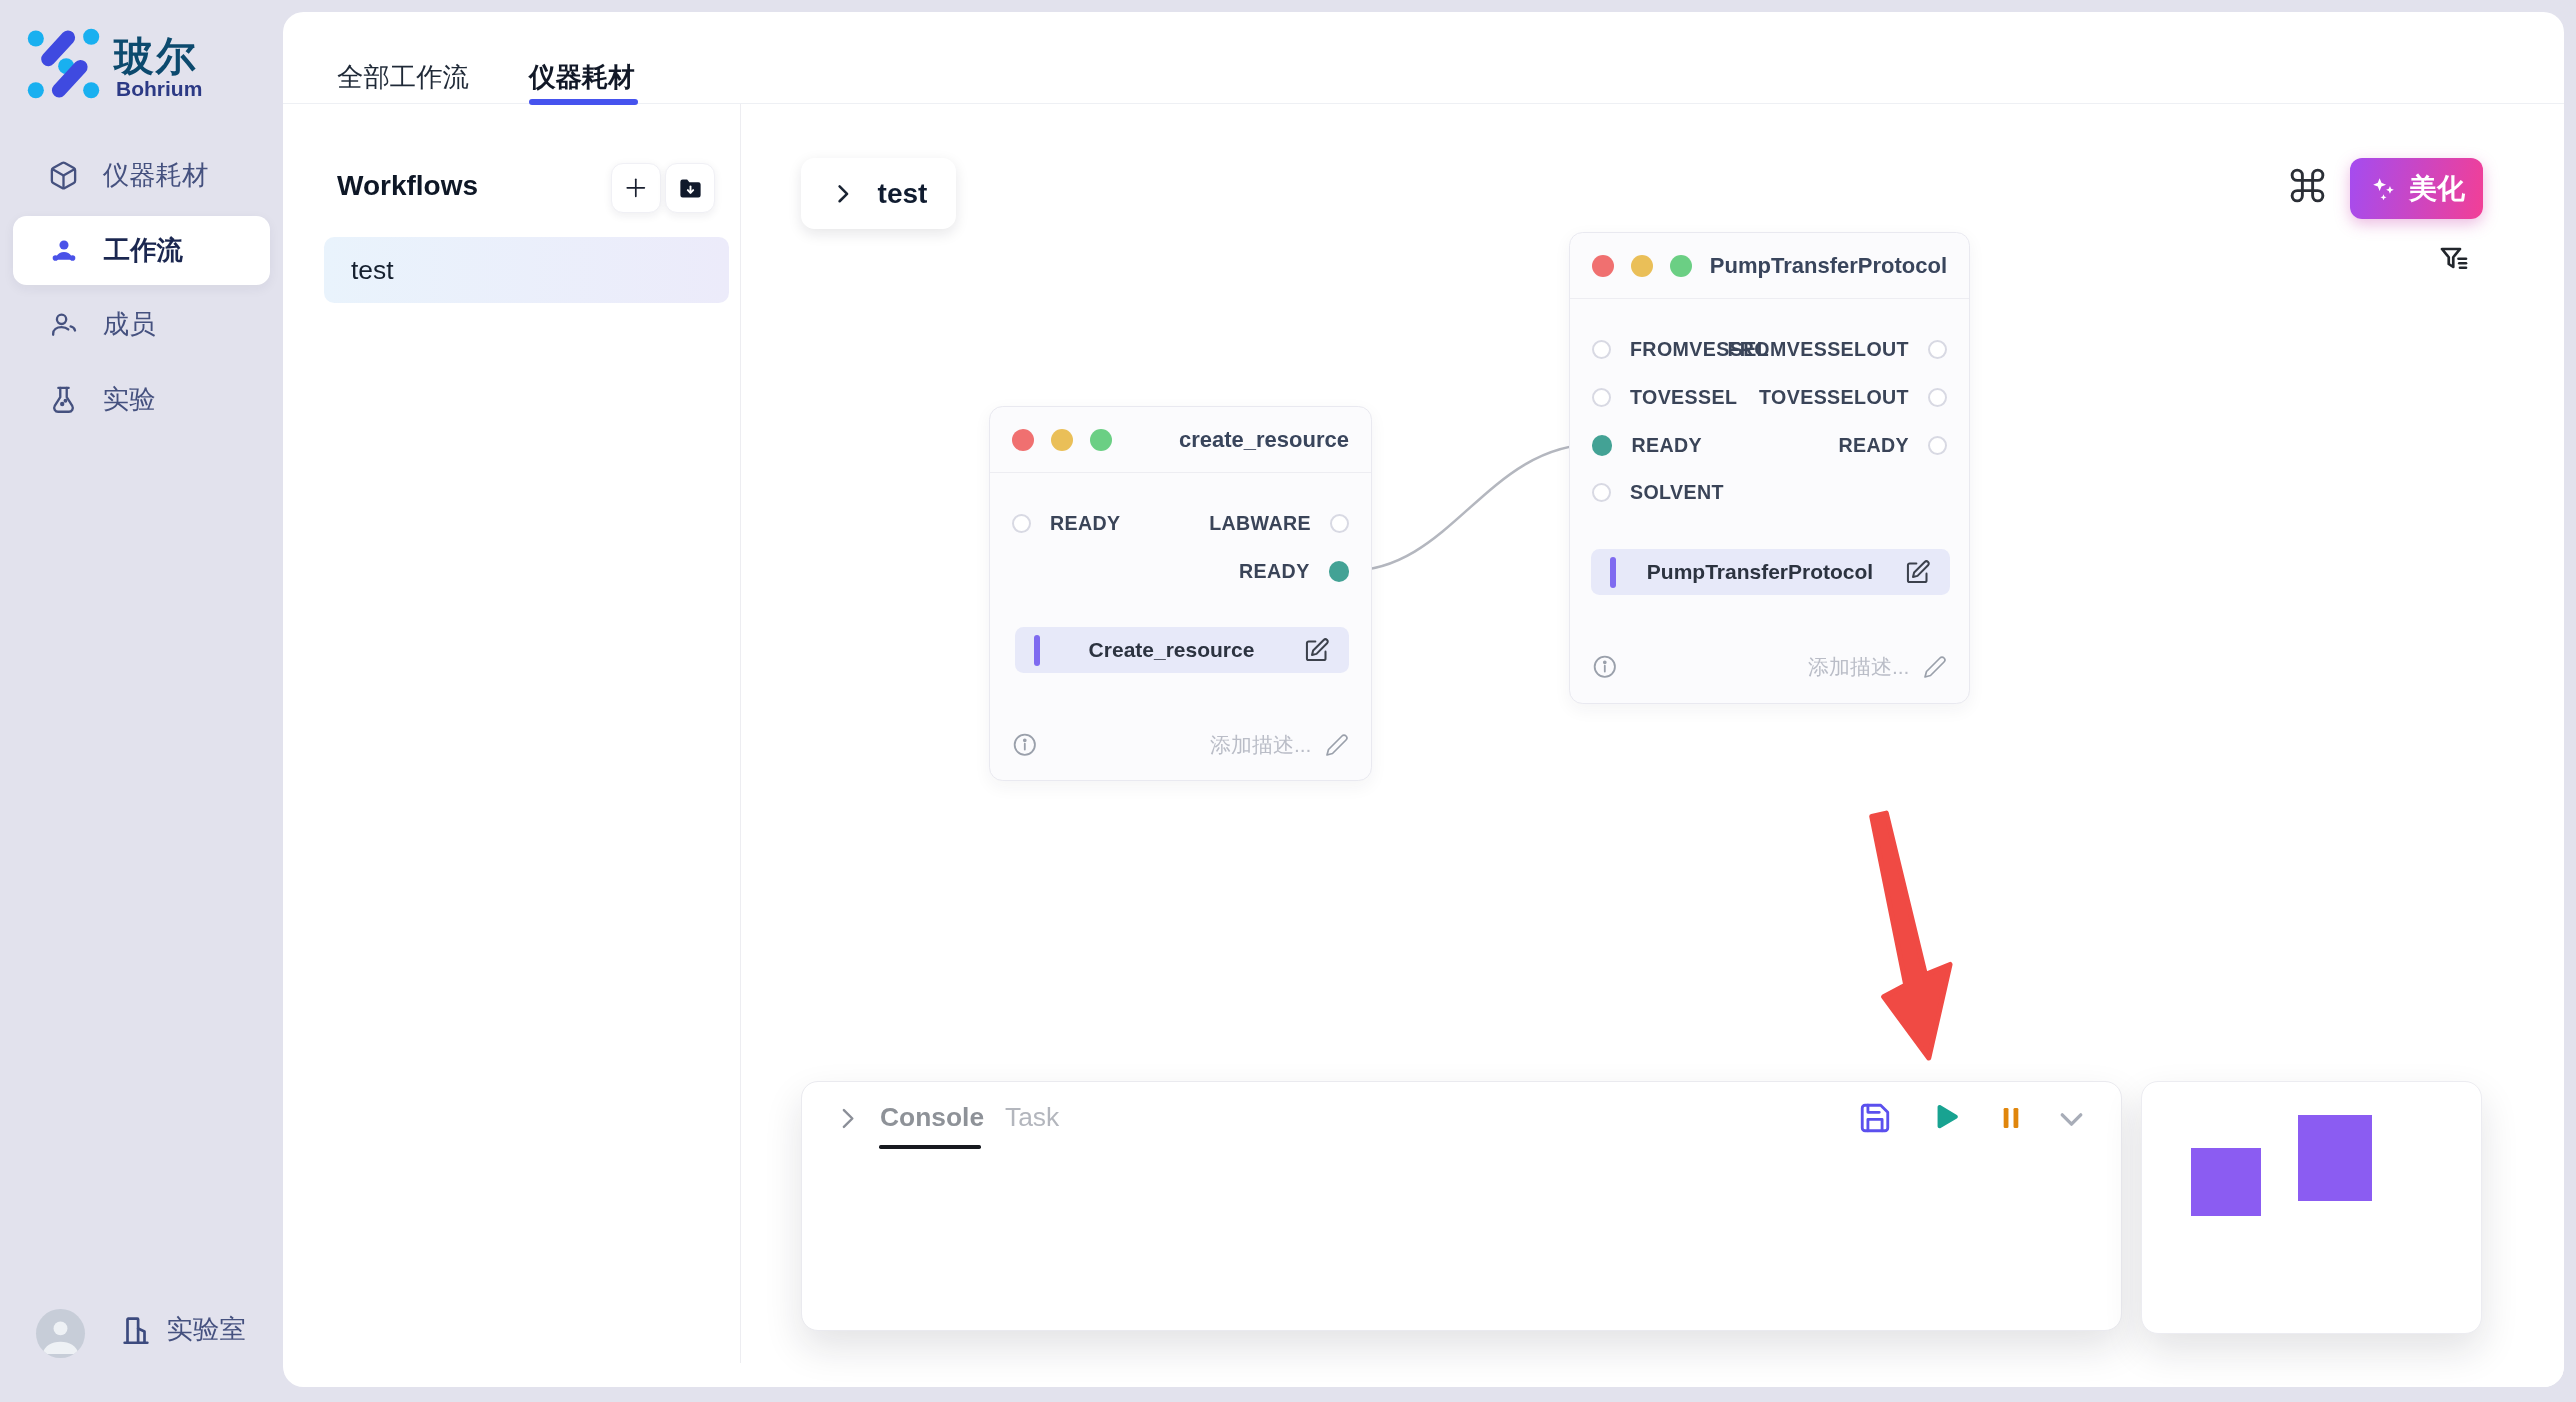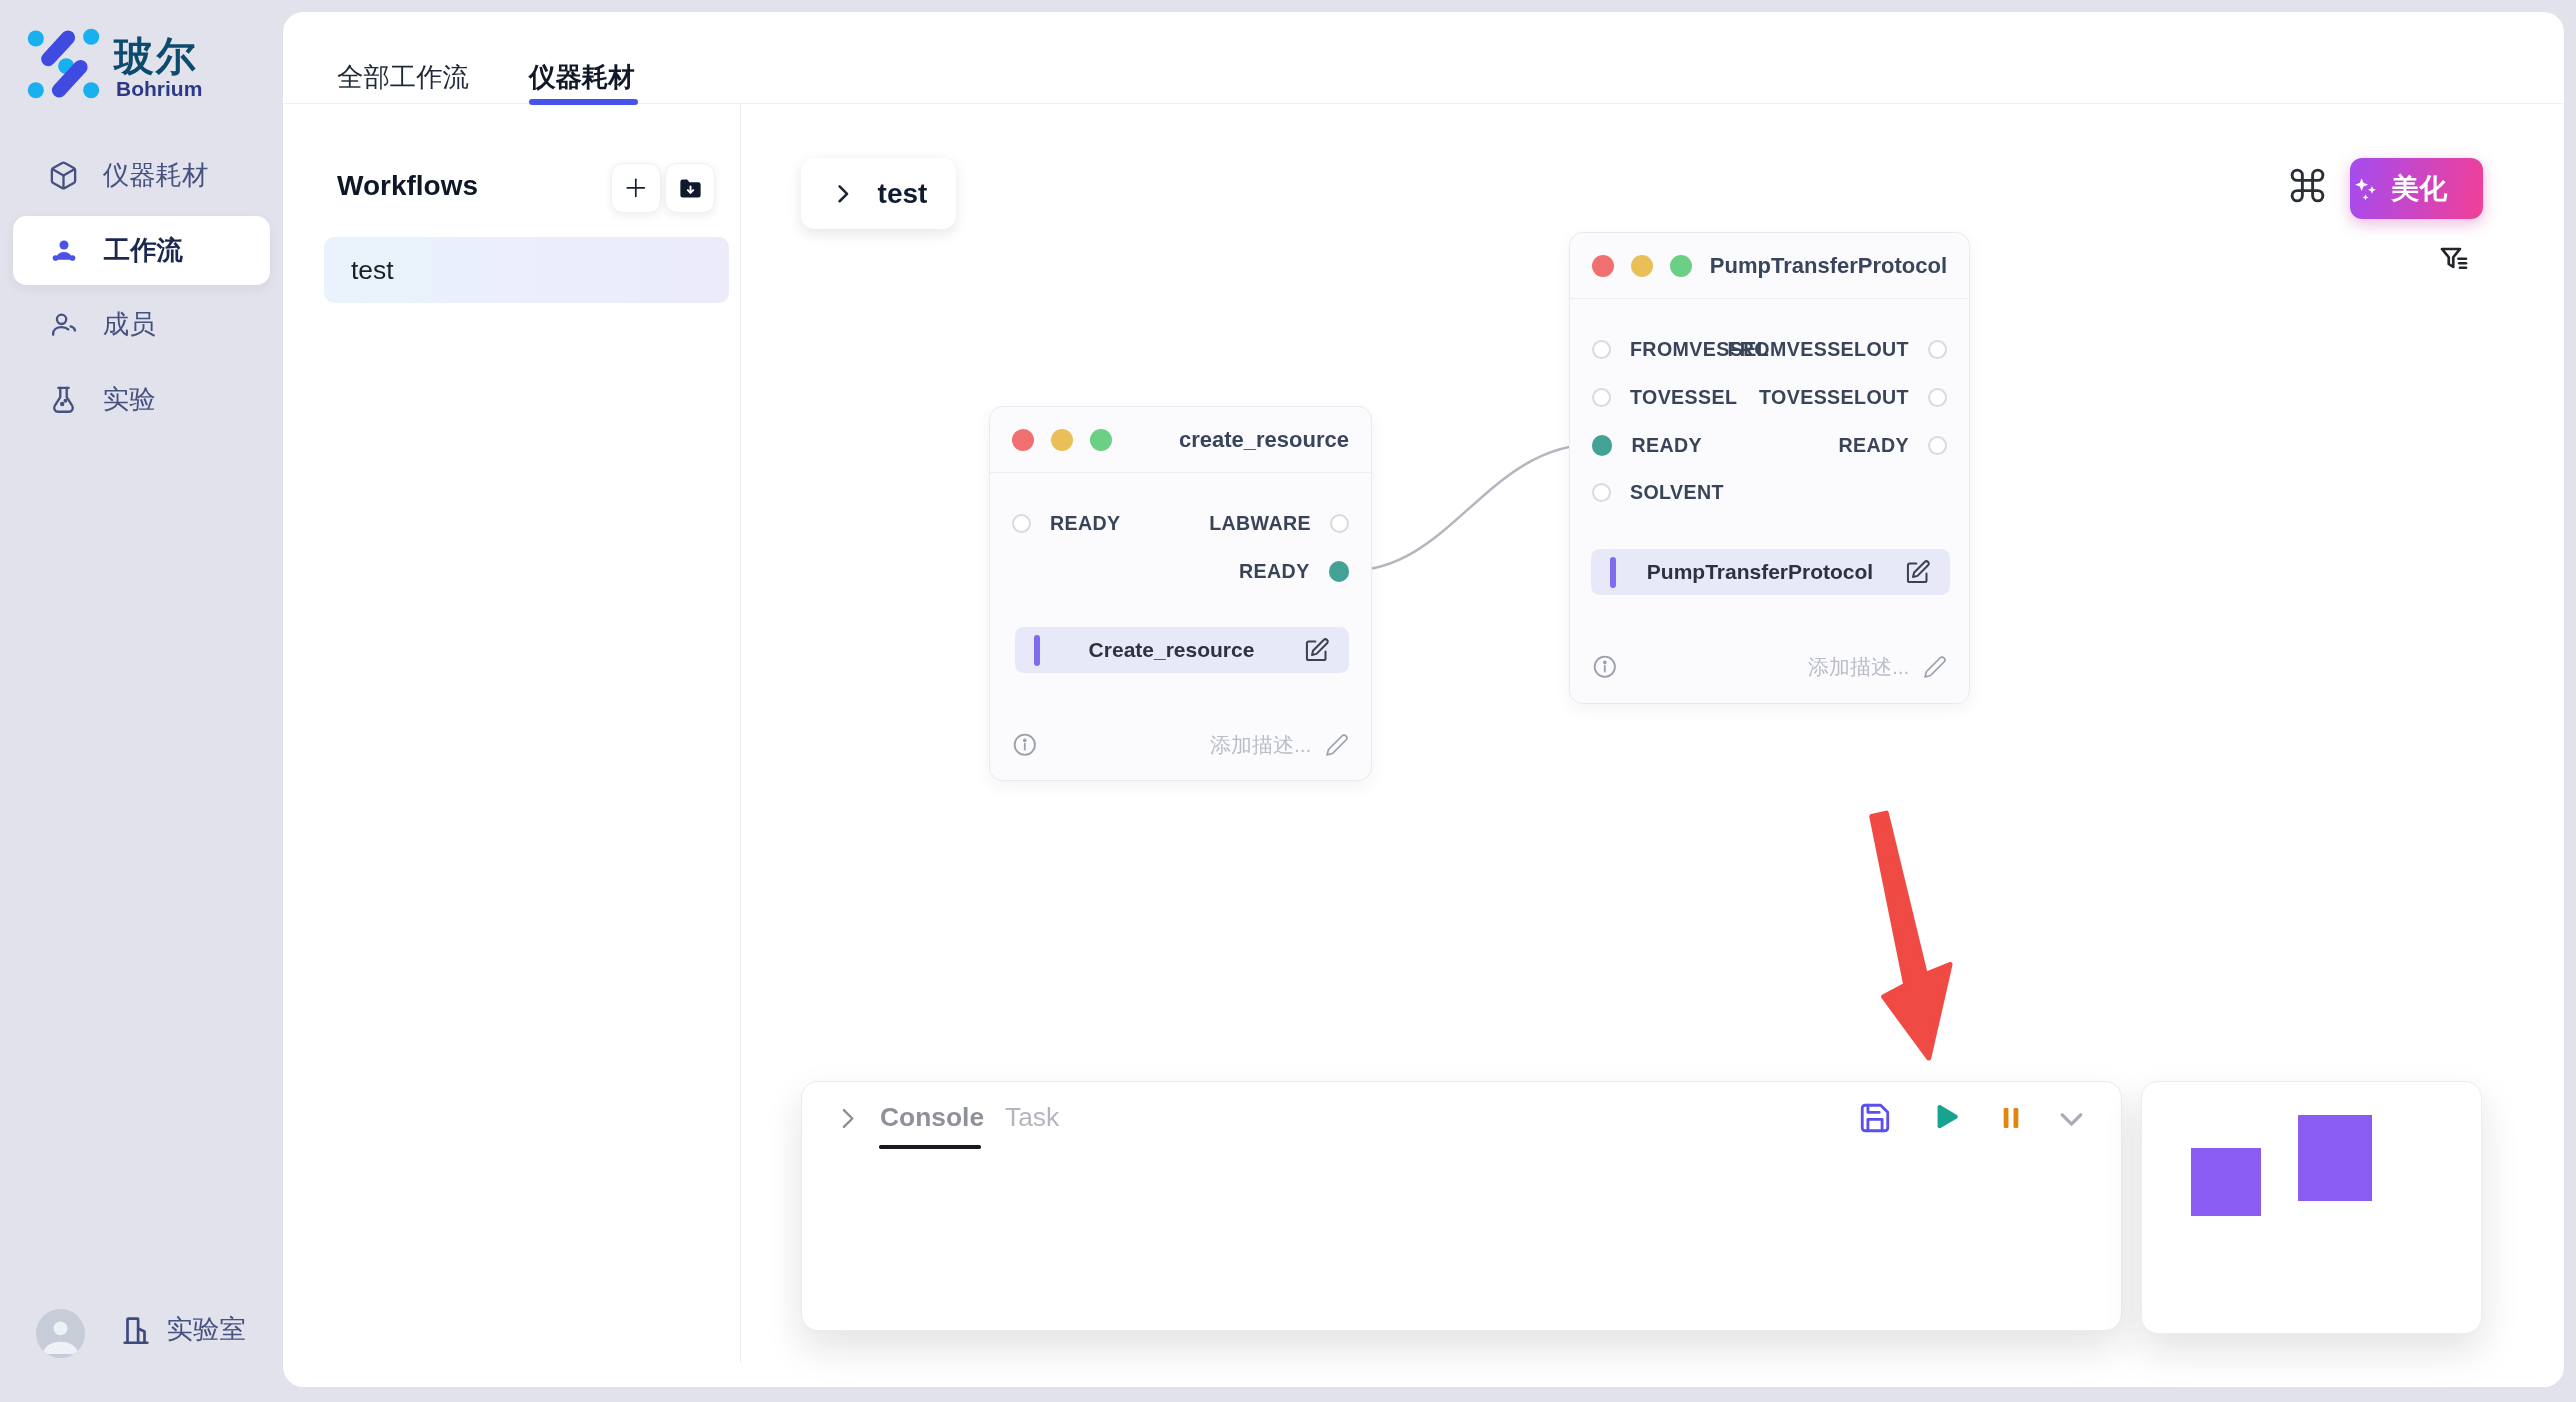--- a/index.html
+++ b/index.html
@@ -36,21 +36,21 @@
   .wf-panel{left:0;top:92px;width:458px;height:1259px;border-right:1.7px solid #ededf1;box-sizing:border-box;}
   .wf-title{left:54px;top:66px;font-size:28px;font-weight:bold;color:#0e1726;}
   .sq-btn{top:59px;width:48px;height:48px;border-radius:12px;background:#fff;border:0.9px solid #f0f0f5;box-shadow:0 2.6px 8.5px rgba(25,30,60,.07);display:flex;align-items:center;justify-content:center;}
   .wf-item{left:41px;top:133px;width:405px;height:66px;border-radius:10.2px;background:linear-gradient(90deg,#e9f3fc 0%,#ecebfa 100%);display:flex;align-items:center;padding-left:27px;box-sizing:border-box;}
   .wf-item span{font-size:26.4px;color:#15202f;}
 
   
   .canvas{left:458px;top:92px;width:1823px;height:1283px;background:#fff;}
   .crumb{left:60px;top:54px;height:71px;border-radius:13.6px;background:#fff;box-shadow:0 4.3px 13.6px rgba(20,24,40,.10);display:flex;align-items:center;gap:22px;padding:0 29px;}
   .crumb b{font-size:28px;color:#101c30;}
-  .beautify{left:1609px;top:54px;width:133px;height:61px;border-radius:12px;background:linear-gradient(100deg,#a44cf0 0%,#f23f96 100%);display:flex;align-items:center;gap:10.2px;box-shadow:0 5.1px 15.3px rgba(200,60,170,.35);}
+  .beautify{left:1609px;top:54px;width:133px;height:61px;border-radius:12px;background:linear-gradient(100deg,#a44cf0 0%,#f23f96 100%);display:flex;align-items:center;justify-content:center;gap:10.2px;box-shadow:0 5.1px 15.3px rgba(200,60,170,.35);}
   .beautify span{color:#fff;font-size:28px;font-weight:bold;}
 
   
   .node{background:#fbfbfd;border:1.7px solid #e9e9f0;border-radius:13.6px;box-shadow:0 5.1px 17px rgba(30,34,60,.05);box-sizing:border-box;}
   .node-head{height:65px;border-bottom:1.7px solid #ededf2;display:flex;align-items:center;padding:0 22px;}
   .dots{display:flex;gap:17px;}
   .dot-tl{width:22px;height:22px;border-radius:50%;}
   .node-title{margin-left:auto;font-size:22px;font-weight:600;color:#39455c;}
   .port{position:absolute;height:31px;display:flex;align-items:center;gap:19px;}
   .port.pl{left:22px;}

